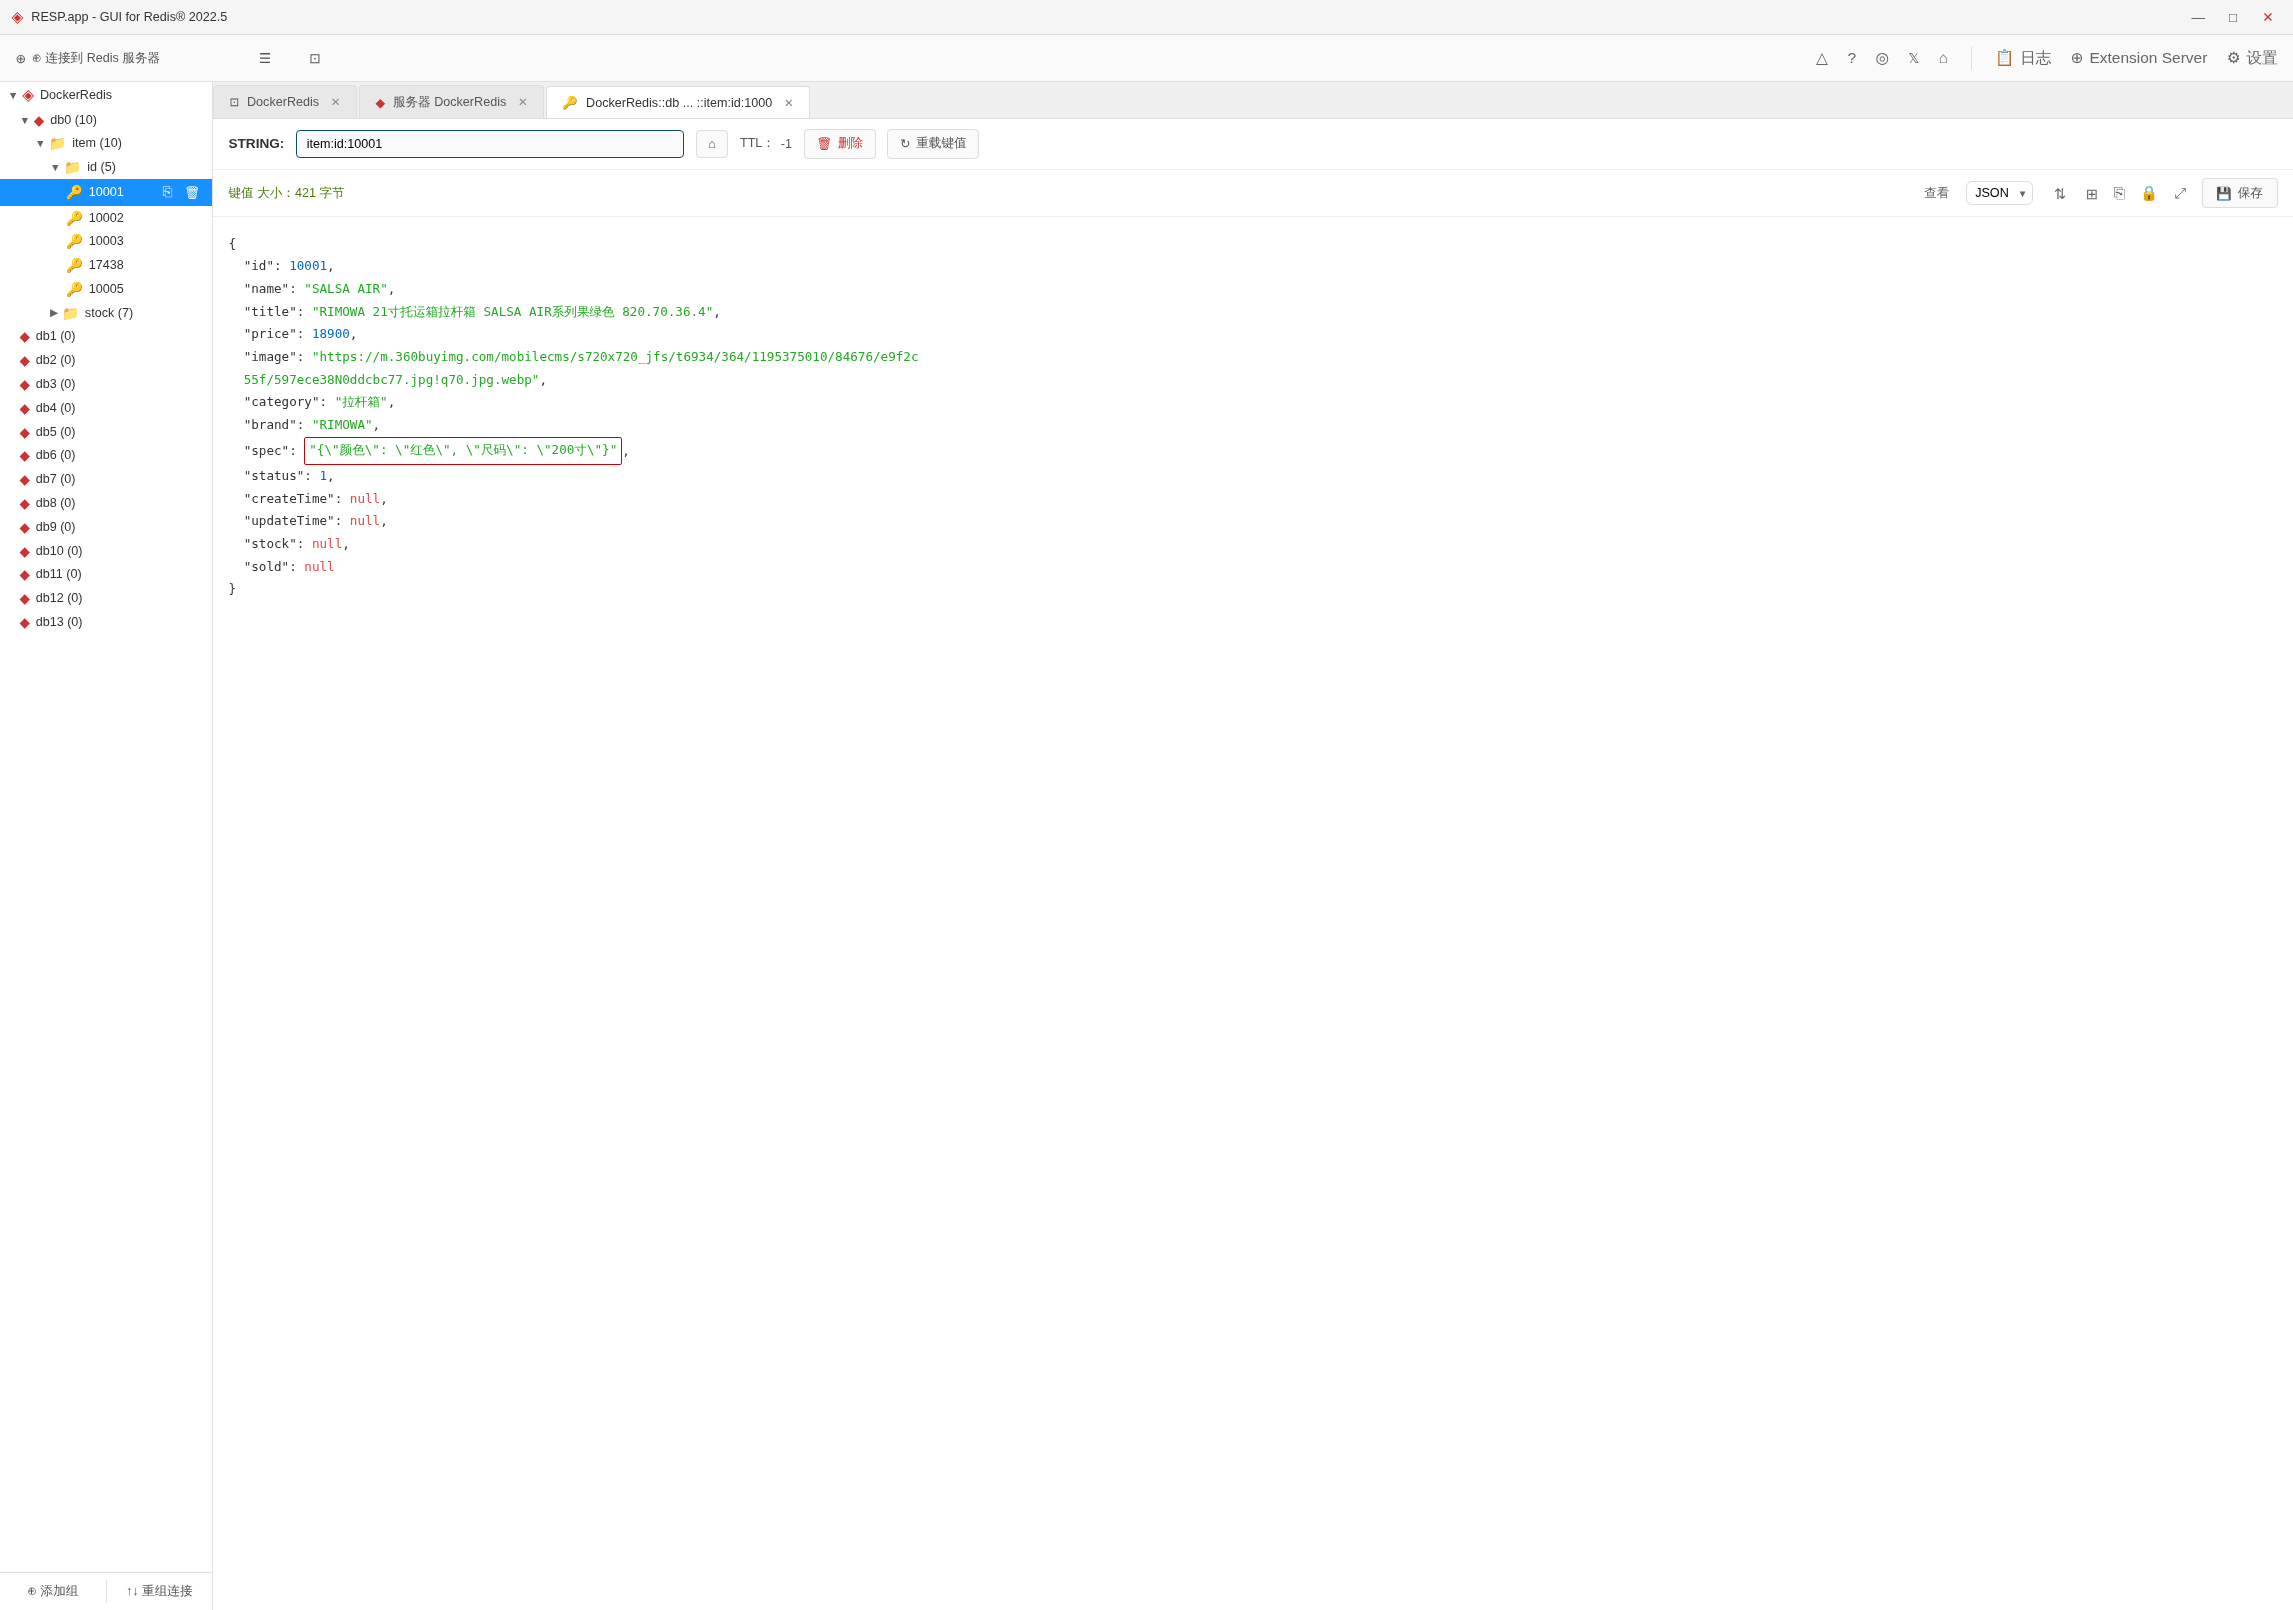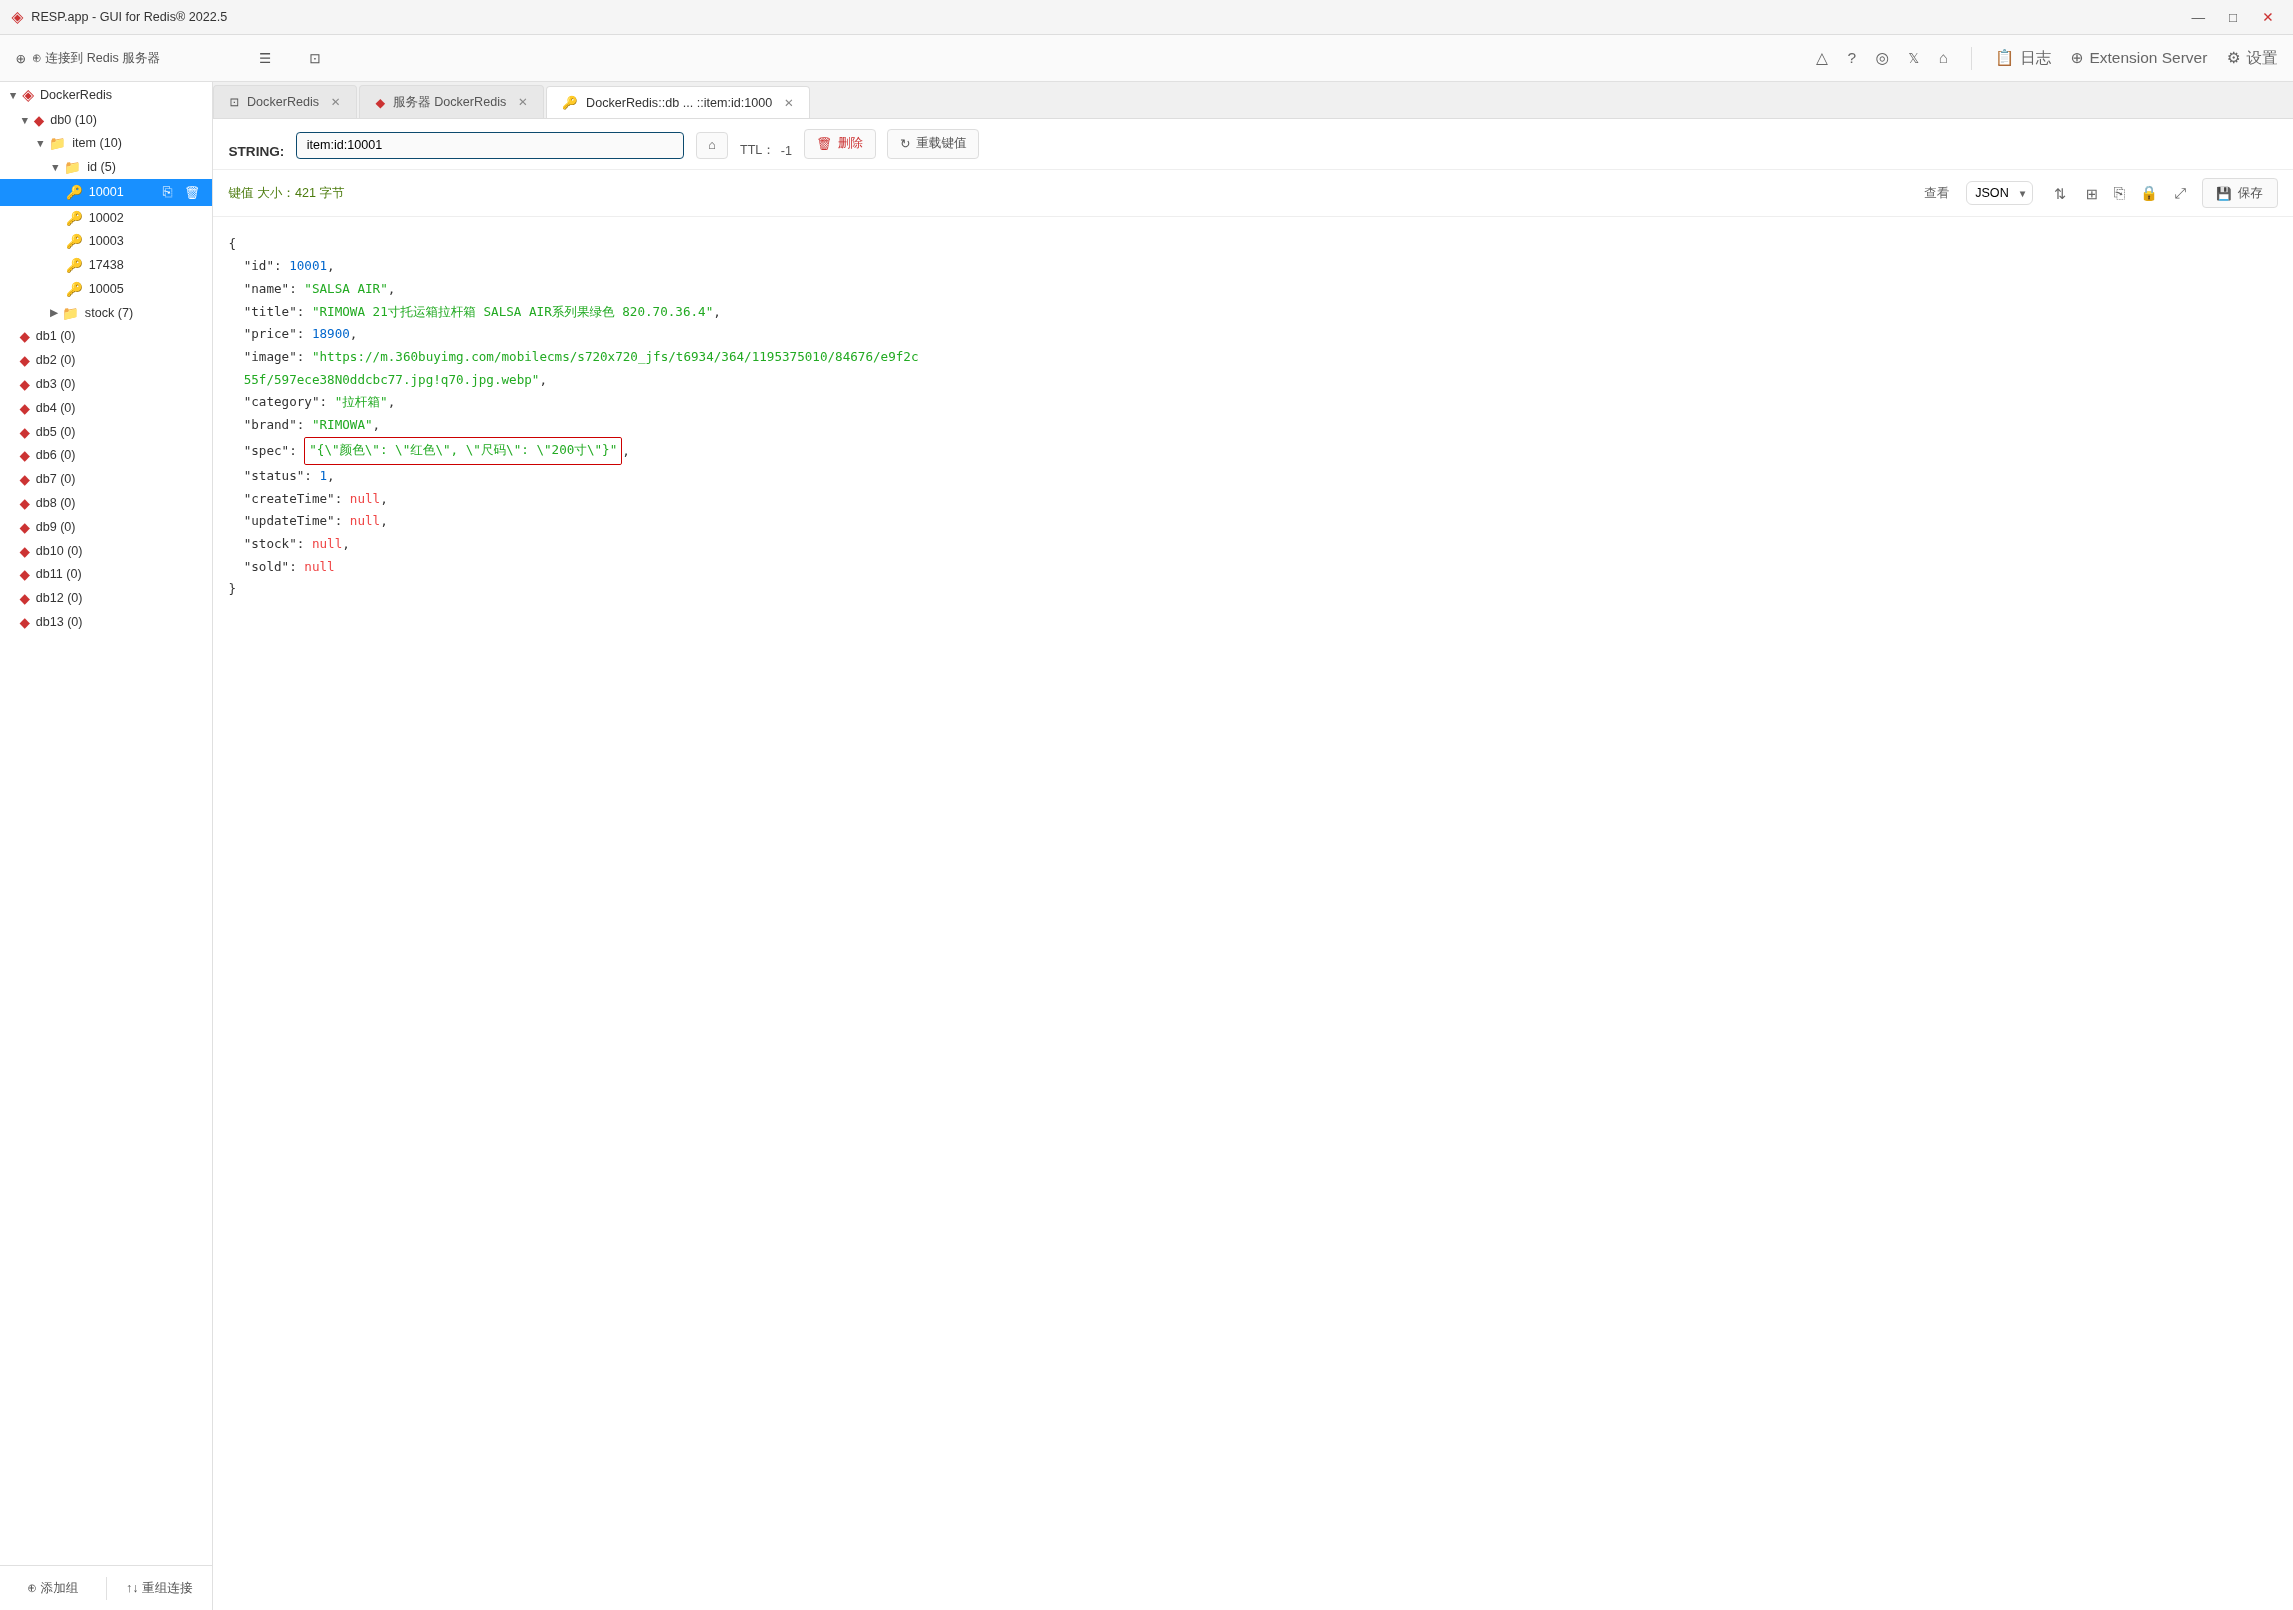--- a/index.html
+++ b/index.html
@@ -48,21 +48,21 @@
       min-width: 213px;
       background: #fff;
       border-right: 1px solid #e0e0e0;
       overflow-y: auto;
       display: flex;
       flex-direction: column;
     }
     .sidebar-content { flex: 1; overflow-y: auto; }
     .sidebar-footer {
       border-top: 1px solid #e0e0e0;
-      height: 45px;
+      height: 38px;
       display: flex;
       align-items: center;
     }
     .sidebar-footer-btn {
       flex: 1;
       height: 100%;
       display: flex;
       align-items: center;
       justify-content: center;
       gap: 5.8px;
@@ -131,21 +131,21 @@
       color: #333;
       border-bottom: 1px solid #fff;
       margin-bottom: -1px;
     }
     .tab-close { font-size: 11.6px; color: #888; cursor: pointer; margin-left: 3.9px; }
 
     
     .key-viewer { flex: 1; display: flex; flex-direction: column; background: #fff; padding: 0; }
     .key-toolbar {
       display: flex;
-      align-items: flex-end;
+      align-items: center;
       padding: 9.7px 15.5px;
       border-bottom: 1px solid #eee;
       gap: 11.6px;
       flex-wrap: wrap;
     }
     .key-type-label { font-weight: bold; font-size: 13.6px; color: #333; }
     .key-name-input {
       flex: 1;
       min-width: 194px;
       max-width: 388px;

